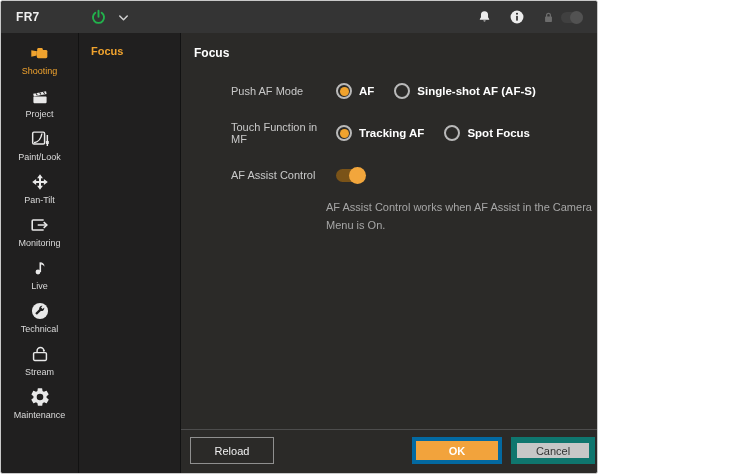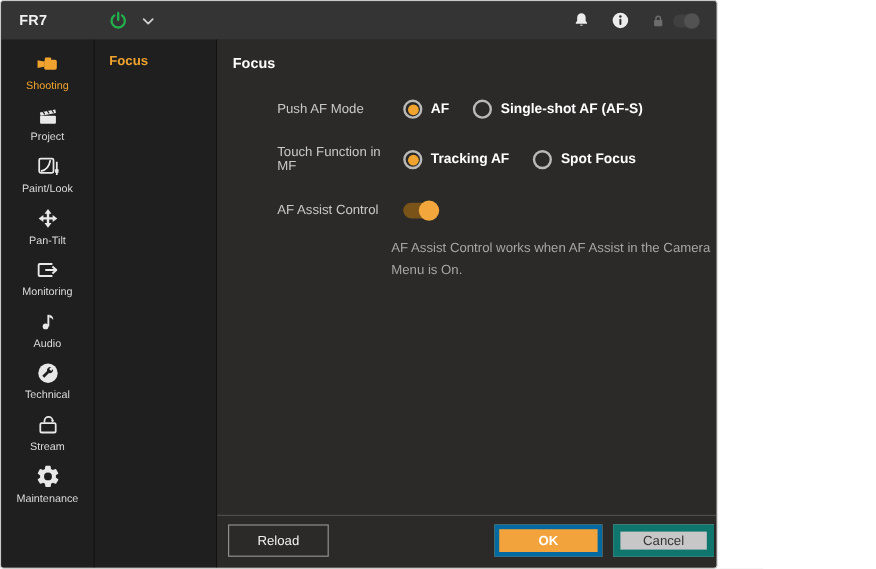--- a/index.html
+++ b/index.html
@@ -180,21 +180,21 @@
       </div>
 
       <div class="side-item">
         <span>
           <svg width="20" height="22" viewBox="0 0 24 24" fill="#e8e8e8">
             <circle cx="9.6" cy="16.8" r="2.9"></circle>
             <rect x="11.4" y="5.2" width="1.9" height="11.6"></rect>
             <path d="M13.3 5.2c3 .9 4.2 2.6 3.9 5.2-.9-1.6-2.2-2.3-3.9-2.5z"></path>
           </svg>
         </span>
-        <span class="side-label">Audio</span>
+        <span class="side-label">Live</span>
       </div>
 
       <div class="side-item">
         <span>
           <svg width="22" height="22" viewBox="0 0 24 24">
             <circle cx="12" cy="12" r="8.8" fill="#e8e8e8"></circle>
             <path d="M16.6 8.2a3.1 3.1 0 0 1-3.7 3.7l-4.3 4.3-1.8-1.8 4.3-4.3a3.1 3.1 0 0 1 3.7-3.7l-1.7 1.7 1.8 1.8z" fill="#201f1f"></path>
           </svg>
         </span>
         <span class="side-label">Technical</span>

